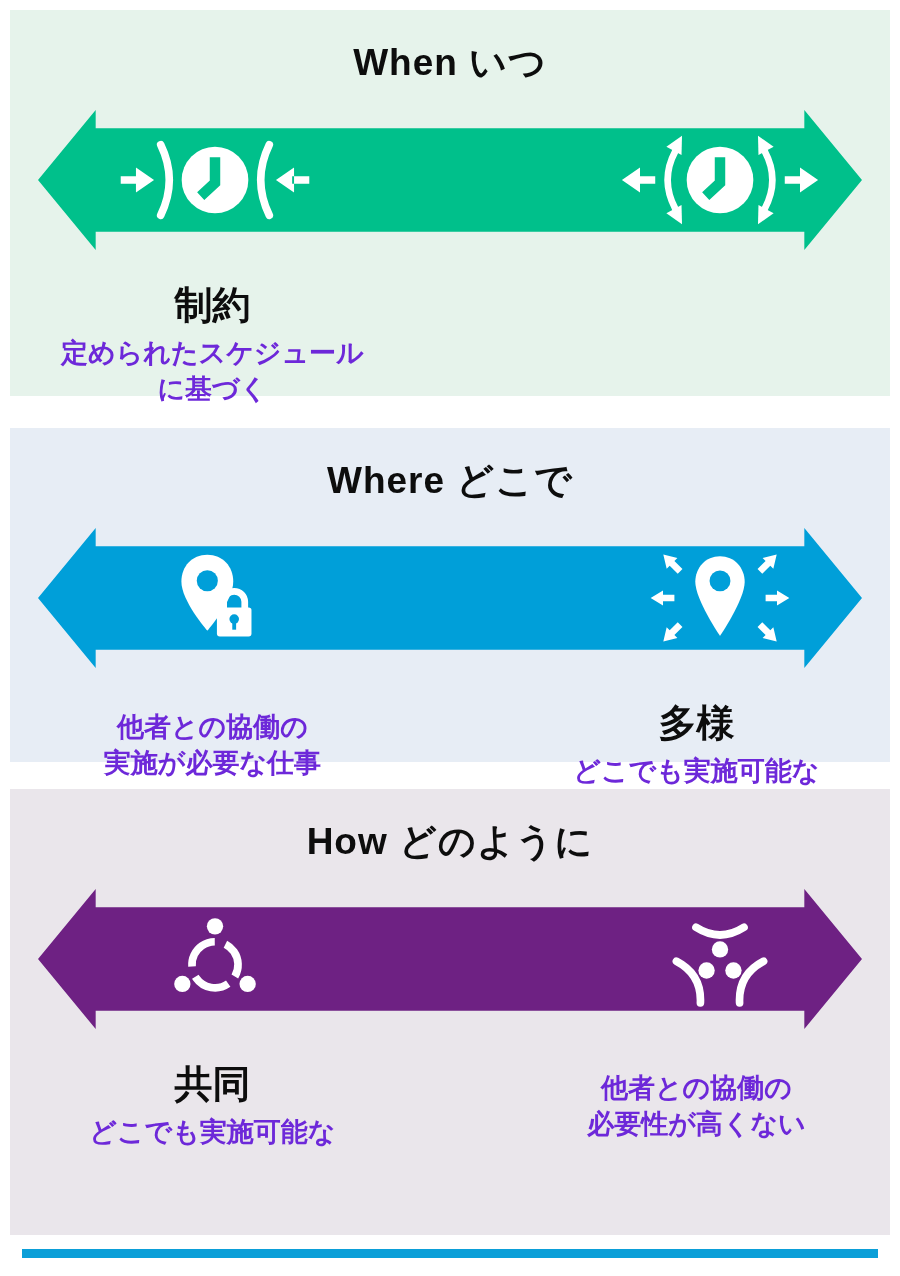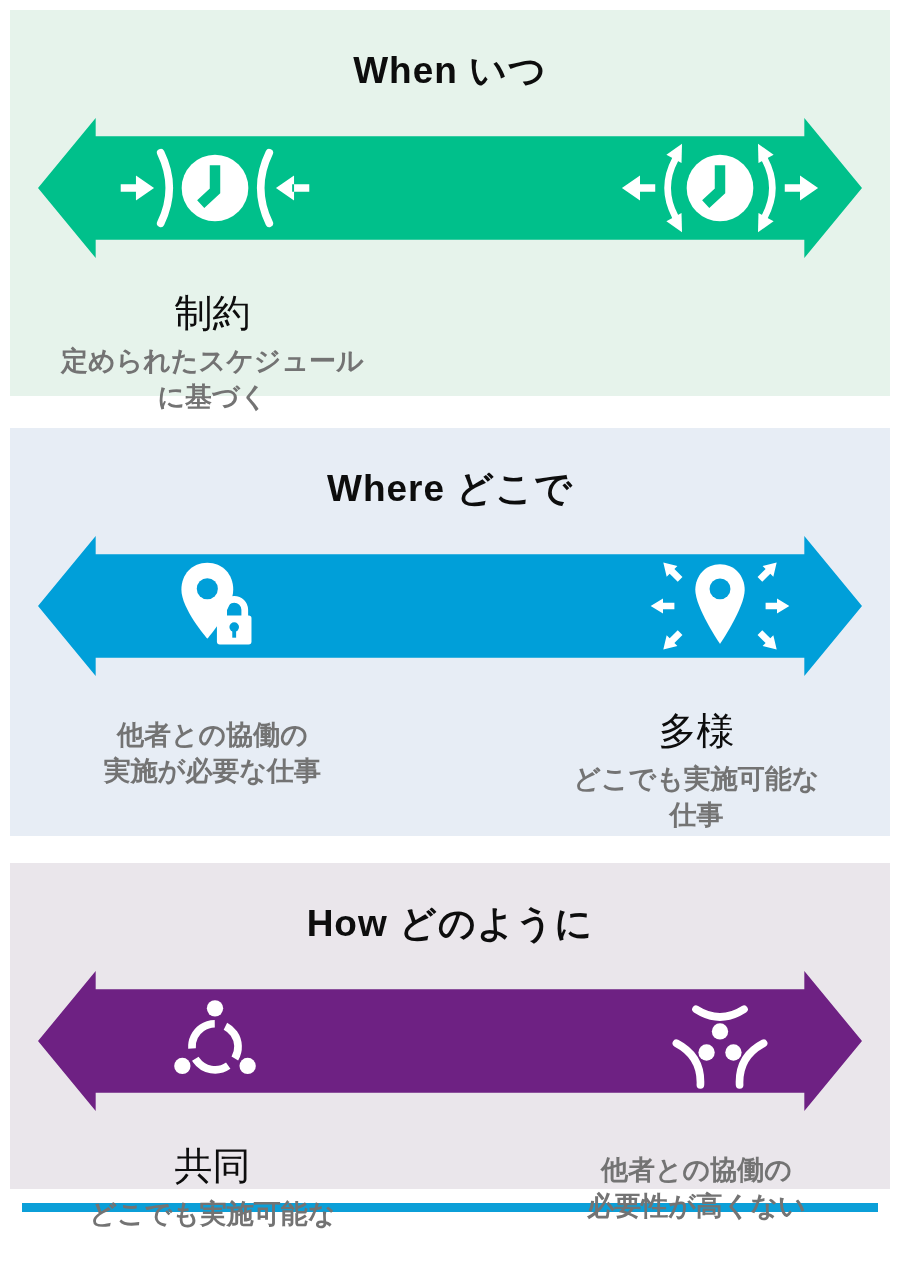--- a/index.html
+++ b/index.html
@@ -3,46 +3,46 @@
 <meta charset="utf-8">
 <style>
   html,body{margin:0;padding:0;}
   body{
     width:900px;height:1276px;background:#ffffff;
     font-family:"Liberation Sans","DejaVu Sans",sans-serif;
     color:#111;overflow:hidden;
   }
   .panel{position:relative;margin:10px 10px 0;background:var(--panel-bg,#eee);}
   #panel-when{height:386px;}
-  #panel-where{height:408px;margin-top:32px;}
-  #panel-how{height:326px;margin-top:27px;}
+  #panel-where{height:334px;margin-top:32px;}
+  #panel-how{height:446px;margin-top:27px;}
   .panel-title{
-    margin:0;padding-top:36px;text-align:center;
+    margin:0;padding-top:28px;text-align:center;
     font-size:37px;font-weight:bold;letter-spacing:1px;color:#0d0d0d;
   }
   .arrow{
     position:relative;margin:22px auto 0;width:824px;height:140px;
     background:var(--accent,#888);
     clip-path:polygon(0 50%,7% 0,7% 13%,93% 13%,93% 0,100% 50%,93% 100%,93% 87%,7% 87%,7% 100%);
   }
   .icon{position:absolute;top:50%;}
   .icon-left{left:21.5%;transform:translate(-50%,-50%);}
   .icon-right{left:82.8%;transform:translate(-50%,-50%);}
   .icon svg{display:block;}
   .w{fill:#ffffff;}
   .w-stroke{stroke:#ffffff;fill:none;}
   .accent-fill{fill:var(--accent);}
   .accent-stroke{stroke:var(--accent);fill:none;}
   .labels{display:flex;margin-top:34px;}
   .label-group{text-align:center;}
   .label-left{width:46%;}
   .label-right{width:44%;margin-left:auto;}
-  .label-title{font-size:38px;font-weight:normal;color:#0d0d0d;line-height:1.15;}
+  .label-title{font-size:38px;font-weight:bold;color:#0d0d0d;line-height:1.15;}
   .label-sub{
-    margin-top:7px;font-size:27px;font-weight:600;color:#737373;
+    margin-top:7px;font-size:27px;font-weight:600;color:#6d28d9;
     white-space:pre-line;line-height:1.35;
   }
   .next-bar{height:9px;margin:14px 22px 0;background:var(--bar,#0b9fd8);}
 </style>
 </head>
 <body style="background: rgb(255, 255, 255);">
 
 <section class="panel" id="panel-when" style="--panel-bg: #e6f3eb; --accent: #00c08b;">
   <h2 class="panel-title">When いつ</h2>
 

